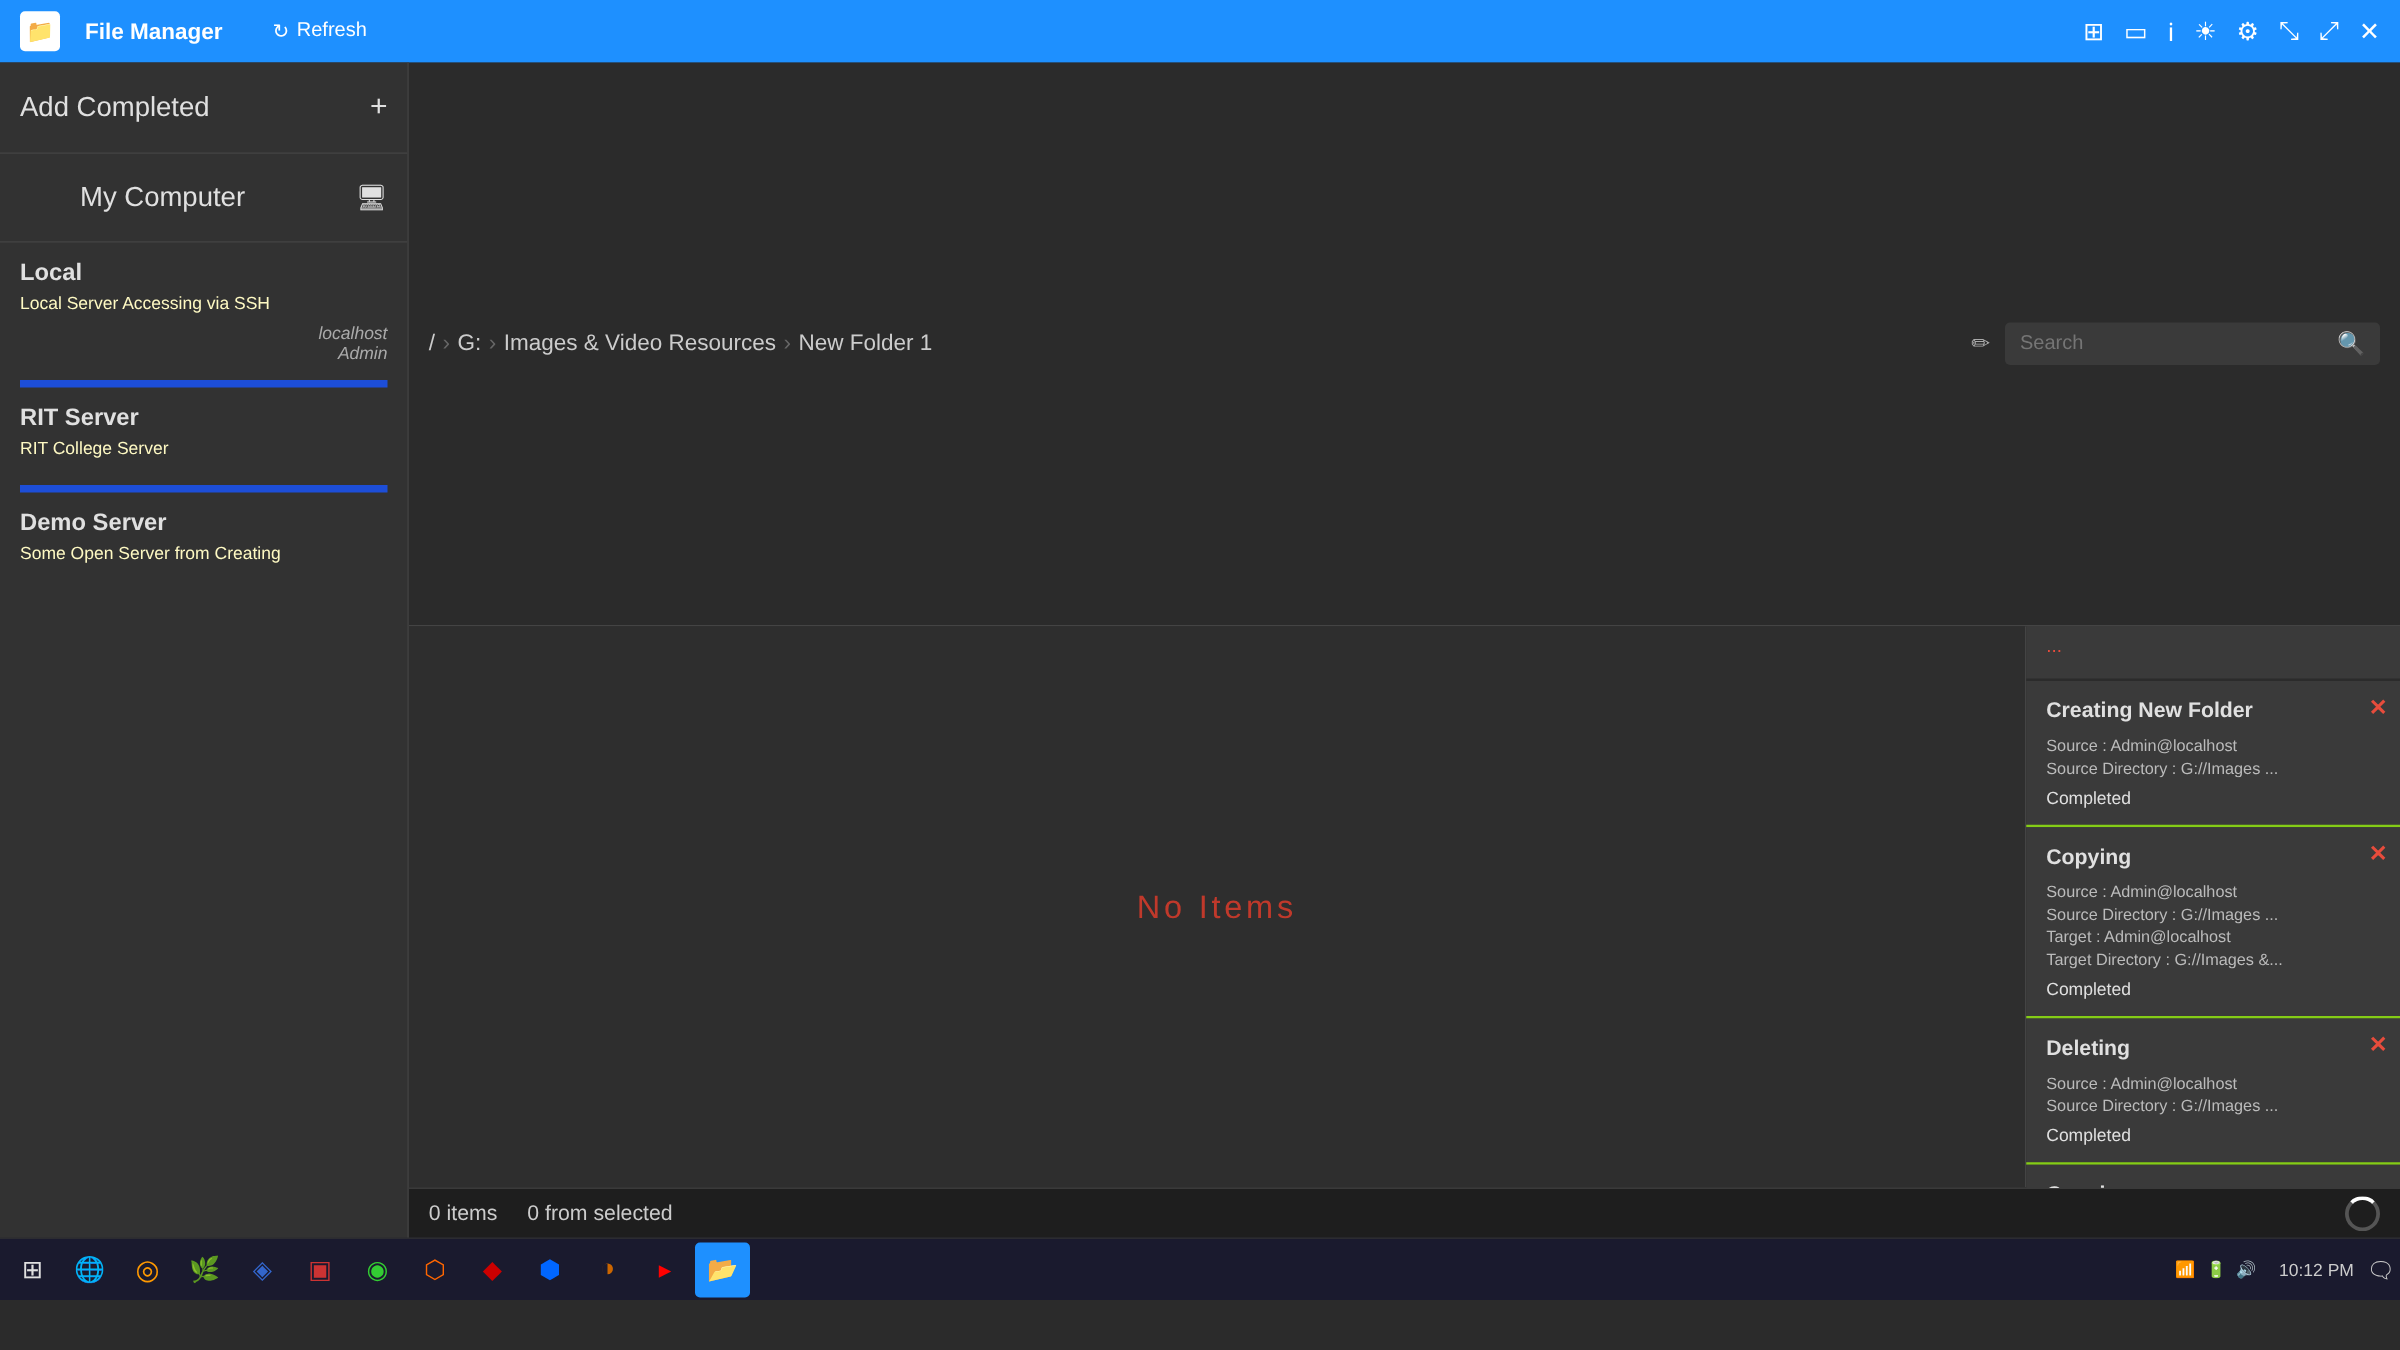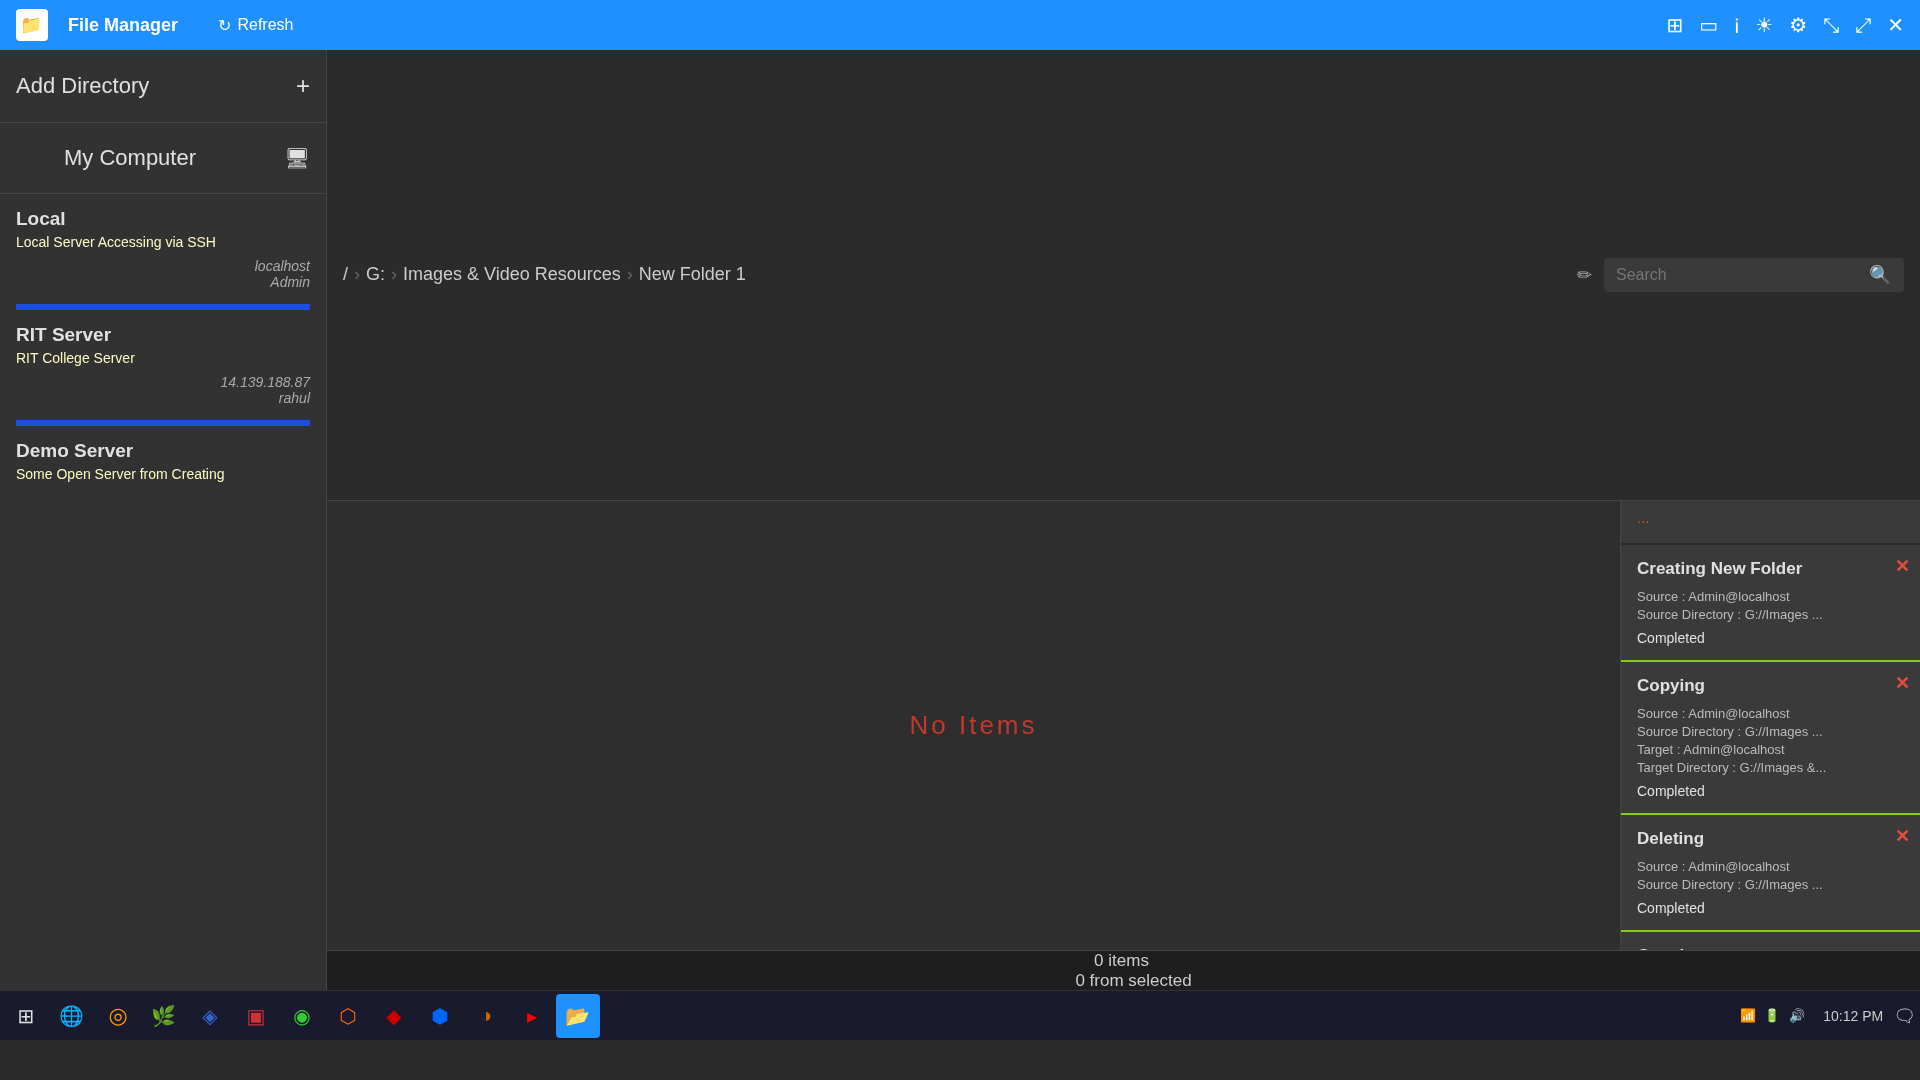--- a/index.html
+++ b/index.html
@@ -280,21 +280,20 @@
 
     
     #statusbar {
       height: 40px;
       background: #1e1e1e;
       display: flex;
       align-items: center;
       padding: 0 16px;
       gap: 0;
       border-top: 1px solid #444;
-      flex-direction: column;
     }
     .status-items {
       font-size: 17px;
       color: #ccc;
       margin-right: 4px;
     }
     .status-selected {
       font-size: 17px;
       color: #ccc;
       margin-left: 20px;
@@ -376,21 +375,21 @@
     <span>⤢</span>
     <span>✕</span>
   </div>
 </div>
 
 <div id="main-layout">
 
   <div id="sidebar">
     <div class="sidebar-section">
       <div class="add-connection-btn">
-        <span class="label">Add Directory</span>
+        <span class="label">Add Completed</span>
         <span class="plus">+</span>
       </div>
     </div>
     <div class="sidebar-section">
       <div class="my-computer-btn">
         <span class="label">My Computer</span>
         <span class="icon">🖥</span>
       </div>
     </div>
     <div id="sidebar-connections">
@@ -400,24 +399,20 @@
         <div class="conn-desc">Local Server Accessing via SSH</div>
         <div class="conn-meta">
           <span class="conn-host">localhost</span>
           <span class="conn-user">Admin</span>
         </div>
       </div>
 
       <div class="connection-card">
         <div class="conn-name">RIT Server</div>
         <div class="conn-desc">RIT College Server</div>
-        <div class="conn-meta">
-          <span class="conn-host">14.139.188.87</span>
-          <span class="conn-user">rahul</span>
-        </div>
       </div>
 
       <div class="connection-card">
         <div class="conn-name">Demo Server</div>
         <div class="conn-desc">Some Open Server from Creating</div>
       </div>
     </div>
   </div>
 
   <div id="content-wrapper">

